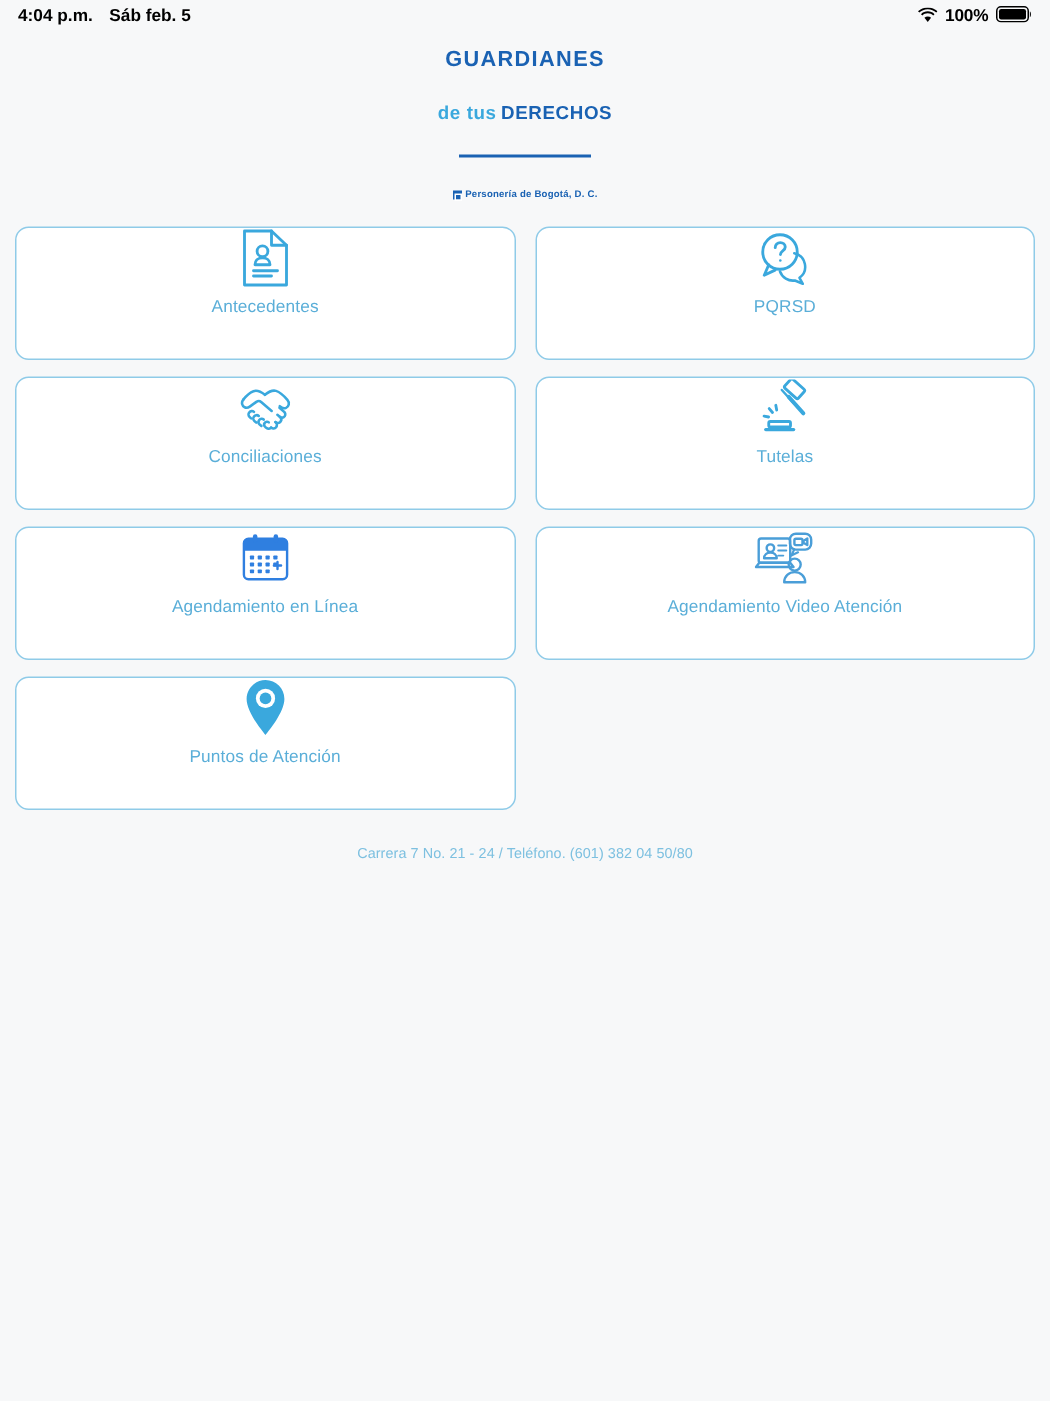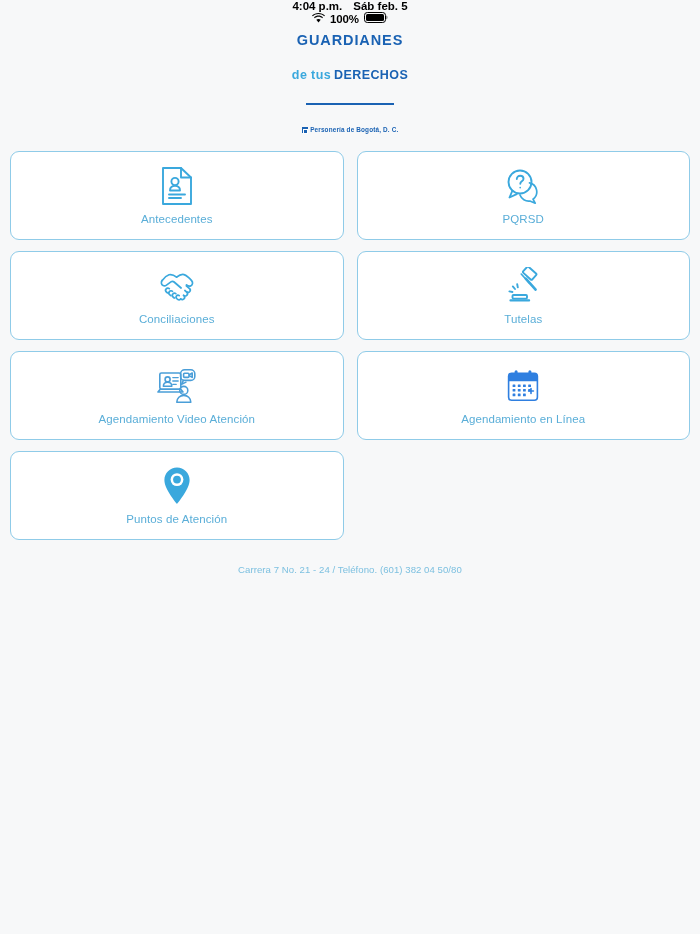--- a/index.html
+++ b/index.html
@@ -15,26 +15,25 @@
     font-family: "Liberation Sans", sans-serif;
     -webkit-font-smoothing: antialiased;
   }
 
   
   .statusbar {
     height: 22px;
     padding: 0 12px;
     display: flex;
     align-items: center;
-    justify-content: flex-start;
+    justify-content: space-between;
     font-size: 11.5px;
     font-weight: bold;
     color: #000;
     background: #f7f8f9;
-    flex-direction: column;
   }
   .status-left {
     display: flex;
     align-items: baseline;
     gap: 11px;
   }
   .status-right {
     display: flex;
     align-items: center;
     gap: 5px;
@@ -108,21 +107,20 @@
     row-gap: 11px;
   }
   .card {
     background: #ffffff;
     border: 1px solid #8fcbe8;
     border-radius: 9px;
     height: 89px;
     display: flex;
     flex-direction: column;
     align-items: center;
-    justify-content: center;
     cursor: pointer;
   }
   .card-icon {
     height: 40px;
     display: flex;
     align-items: center;
     justify-content: center;
   }
   .card-label {
     margin-top: 7px;
@@ -240,39 +238,20 @@
       <svg width="38" height="38" viewBox="0 0 38 38" fill="none" stroke="#3aa8dd" stroke-width="1.9" stroke-linejoin="round" stroke-linecap="round">
         <rect x="19.6" y="2.2" width="12.2" height="8.0" rx="1.2" transform="rotate(42 25.7 6.2)"></rect>
         <path d="M21.8 11.6L31.6 22.6" stroke-width="2.6"></path>
         <path d="M17.2 7.0L25.0 15.6" stroke-width="1.6"></path>
         <rect x="8.5" y="28.0" width="14.5" height="3.6" rx="1.0"></rect>
         <path d="M6.5 33.4h18.6" stroke-width="2.2"></path>
         <path d="M11.0 22.0l-2.2-2.6M8.4 25.0l-3.0-0.6M13.8 20.4l-0.6-3.2"></path>
       </svg>
     </span>
     <span class="card-label">Tutelas</span>
-  </div>
-
-  <div class="card">
-    <span class="card-icon">
-      <svg width="40" height="36" viewBox="0 0 40 36" fill="none" stroke="#4a9ed8" stroke-width="1.6" stroke-linejoin="round" stroke-linecap="round">
-        <rect x="2.8" y="5.0" width="21.0" height="16.2" rx="1.6"></rect>
-        <path d="M1.0 24.0h25.0l-2.2-2.8H3.2z"></path>
-        <circle cx="10.6" cy="11.4" r="2.5"></circle>
-        <path d="M6.4 18.2c0-2.4 1.9-3.9 4.2-3.9s4.2 1.5 4.2 3.9z"></path>
-        <path d="M15.8 9.6h5.4M15.8 13.0h5.4M15.8 16.4h3.4" stroke-width="1.3"></path>
-        <rect x="23.6" y="1.8" width="14.2" height="10.6" rx="4.0"></rect>
-        <rect x="26.6" y="5.2" width="5.4" height="4.2" rx="1.0"></rect>
-        <path d="M32.6 6.6l2.6-1.6v4.4l-2.6-1.6z"></path>
-        <path d="M26.4 12.4l-1.8 4.0 4.4-2.2" stroke-width="1.5"></path>
-        <circle cx="26.8" cy="22.4" r="4.0"></circle>
-        <path d="M19.8 34.2c0-4.2 3.2-6.8 7.0-6.8s7.0 2.6 7.0 6.8z"></path>
-      </svg>
-    </span>
-    <span class="card-label">Agendamiento Video Atención</span>
   </div>
 
   <div class="card">
     <span class="card-icon">
       <svg width="34" height="34" viewBox="0 0 34 34">
         <rect x="2.6" y="4.2" width="28.8" height="27.0" rx="3.0" fill="none" stroke="#2f7fe0" stroke-width="1.6"></rect>
         <path d="M2.6 12.2h28.8V7.2a3 3 0 0 0-3-3h-22.8a3 3 0 0 0-3 3z" fill="#2f7fe0"></path>
         <rect x="8.6" y="1.2" width="3.0" height="5.4" rx="1.5" fill="#2f7fe0"></rect>
         <rect x="22.4" y="1.2" width="3.0" height="5.4" rx="1.5" fill="#2f7fe0"></rect>
         <g fill="#2f7fe0">
@@ -287,20 +266,39 @@
           <rect x="6.6" y="24.6" width="2.8" height="2.6" rx="0.5"></rect>
           <rect x="11.8" y="24.6" width="2.8" height="2.6" rx="0.5"></rect>
           <rect x="17.0" y="24.6" width="2.8" height="2.6" rx="0.5"></rect>
         </g>
         <path d="M22.6 22.0h4.8M25.0 19.6v4.8" stroke="#2f7fe0" stroke-width="1.6" stroke-linecap="round"></path>
       </svg>
     </span>
     <span class="card-label">Agendamiento en Línea</span>
   </div>
 
+  <div class="card">
+    <span class="card-icon">
+      <svg width="40" height="36" viewBox="0 0 40 36" fill="none" stroke="#4a9ed8" stroke-width="1.6" stroke-linejoin="round" stroke-linecap="round">
+        <rect x="2.8" y="5.0" width="21.0" height="16.2" rx="1.6"></rect>
+        <path d="M1.0 24.0h25.0l-2.2-2.8H3.2z"></path>
+        <circle cx="10.6" cy="11.4" r="2.5"></circle>
+        <path d="M6.4 18.2c0-2.4 1.9-3.9 4.2-3.9s4.2 1.5 4.2 3.9z"></path>
+        <path d="M15.8 9.6h5.4M15.8 13.0h5.4M15.8 16.4h3.4" stroke-width="1.3"></path>
+        <rect x="23.6" y="1.8" width="14.2" height="10.6" rx="4.0"></rect>
+        <rect x="26.6" y="5.2" width="5.4" height="4.2" rx="1.0"></rect>
+        <path d="M32.6 6.6l2.6-1.6v4.4l-2.6-1.6z"></path>
+        <path d="M26.4 12.4l-1.8 4.0 4.4-2.2" stroke-width="1.5"></path>
+        <circle cx="26.8" cy="22.4" r="4.0"></circle>
+        <path d="M19.8 34.2c0-4.2 3.2-6.8 7.0-6.8s7.0 2.6 7.0 6.8z"></path>
+      </svg>
+    </span>
+    <span class="card-label">Agendamiento Video Atención</span>
+  </div>
+
 
   <div class="card">
     <span class="card-icon">
       <svg width="28" height="40" viewBox="0 0 28 40">
         <path d="M14 1.4C7.0 1.4 1.4 7.0 1.4 14c0 8.6 10.2 21.0 12.6 24.0 2.4-3.0 12.6-15.4 12.6-24.0C26.6 7.0 21.0 1.4 14 1.4z" fill="#3aa8dd"></path>
         <circle cx="14" cy="13.6" r="6.4" fill="#ffffff"></circle>
         <circle cx="14" cy="13.6" r="3.9" fill="#3aa8dd"></circle>
       </svg>
     </span>
     <span class="card-label">Puntos de Atención</span>

